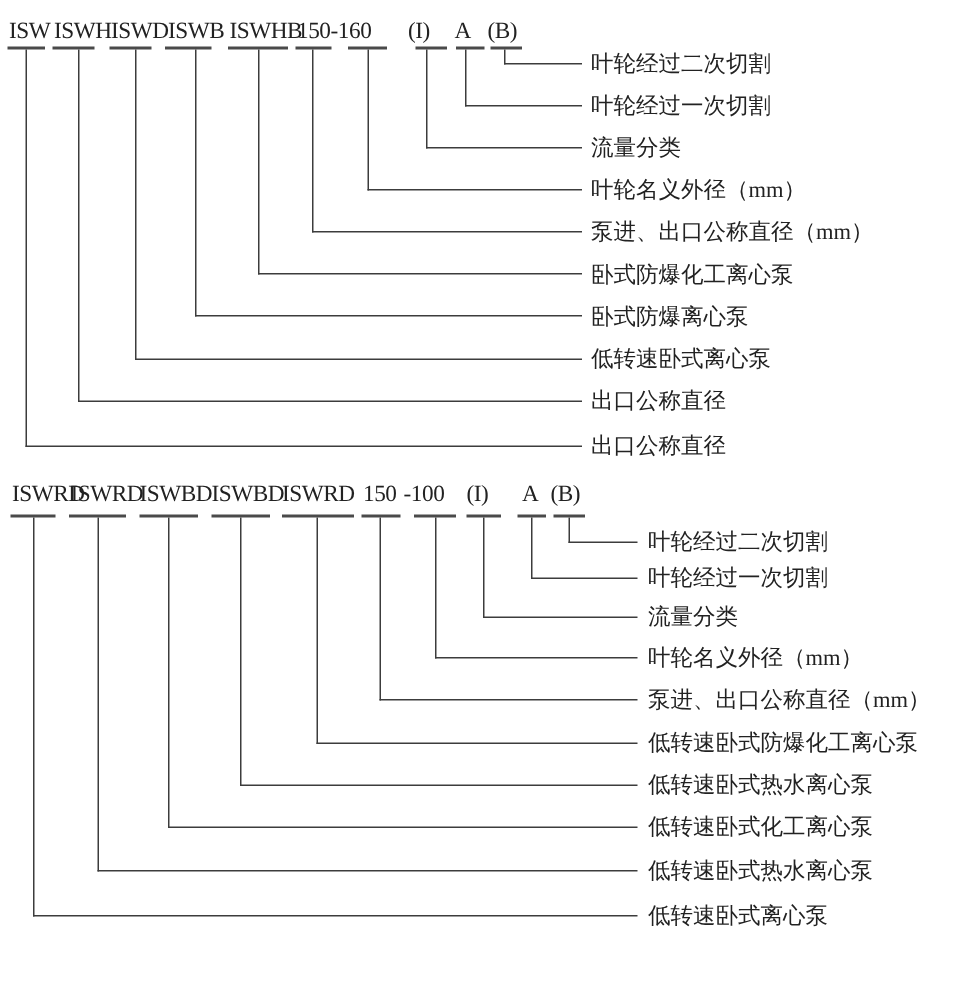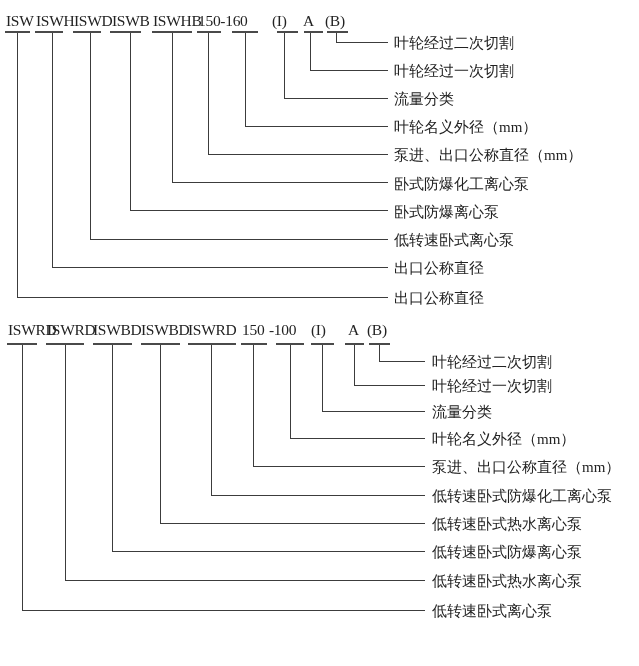--- a/index.html
+++ b/index.html
@@ -130,18 +130,18 @@
     <div class="lshape" style="left:65px;  width:360px; height:236px"></div>
     <div class="lshape" style="left:22px;  width:403px; height:266px"></div>
 
     <div class="lbl" style="left:432px; top:353px">叶轮经过二次切割</div>
     <div class="lbl" style="left:432px; top:377px">叶轮经过一次切割</div>
     <div class="lbl" style="left:432px; top:403px">流量分类</div>
     <div class="lbl" style="left:432px; top:430px">叶轮名义外径（mm）</div>
     <div class="lbl" style="left:432px; top:458px">泵进、出口公称直径（mm）</div>
     <div class="lbl" style="left:432px; top:487px">低转速卧式防爆化工离心泵</div>
     <div class="lbl" style="left:432px; top:515px">低转速卧式热水离心泵</div>
-    <div class="lbl" style="left:432px; top:543px">低转速卧式防爆离心泵</div>
+    <div class="lbl" style="left:432px; top:543px">低转速卧式化工离心泵</div>
     <div class="lbl" style="left:432px; top:572px">低转速卧式热水离心泵</div>
     <div class="lbl" style="left:432px; top:602px">低转速卧式离心泵</div>
   </div>
 
 </div>
 
 </body></html>

